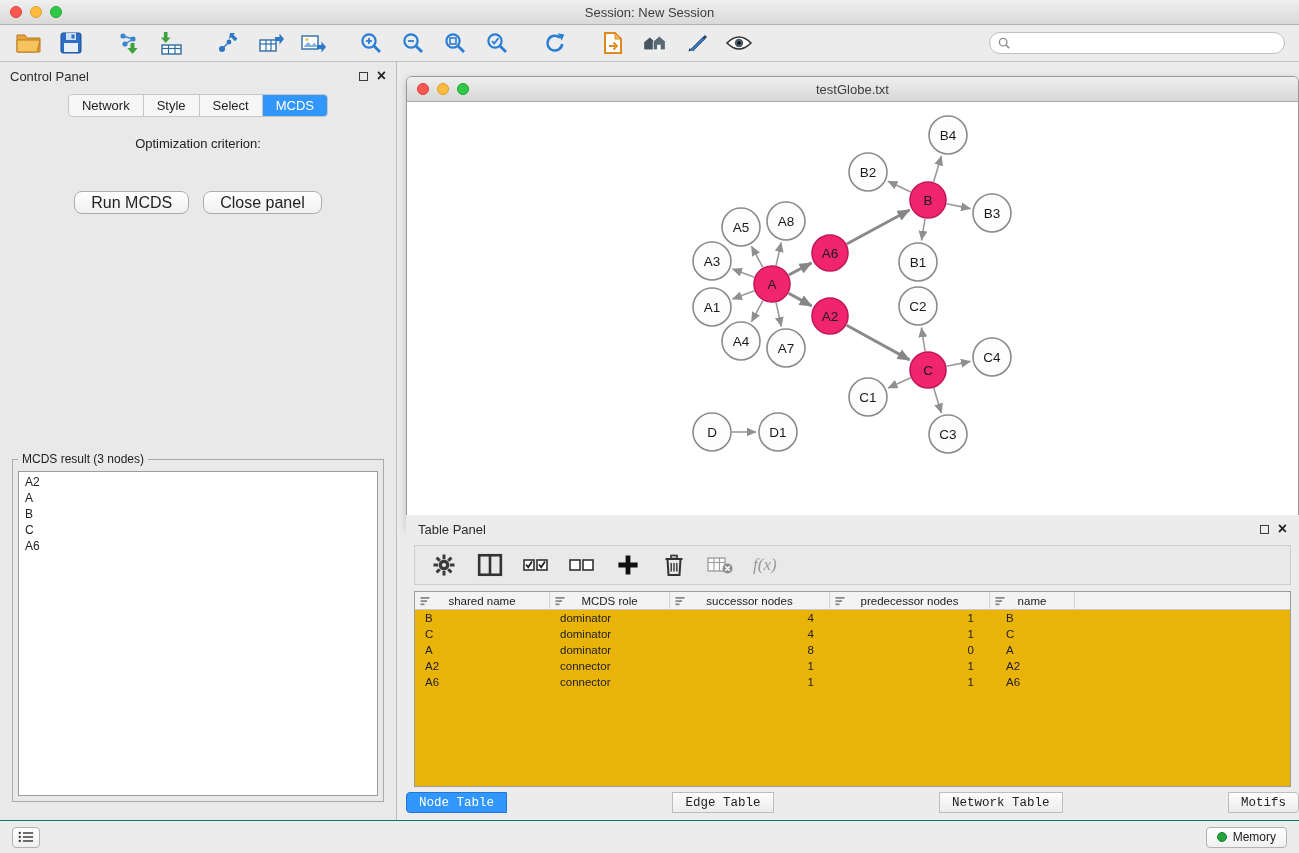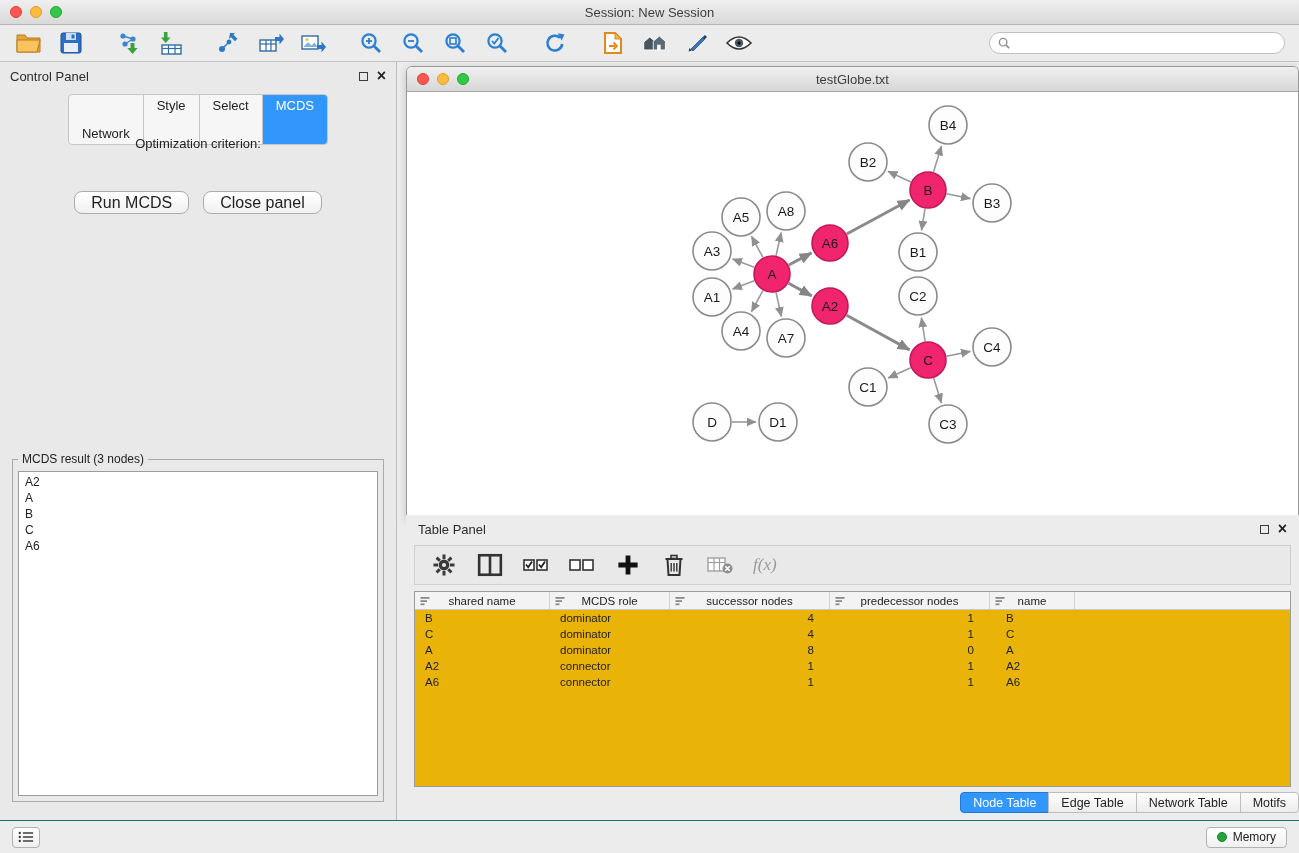--- a/index.html
+++ b/index.html
@@ -35,41 +35,41 @@
   .control-panel { position:absolute; top:0; left:0; width:397px; height:100%;
     background:#e9e9e9; border-right:1px solid #bdbdbd; }
   .cp-header { position:absolute; top:0; left:0; right:0; height:28px; display:flex; align-items:center; padding:0 10px; }
   .panel-title { font-size:13px; color:#2c2c2c; }
   .win-btns { margin-left:auto; display:flex; align-items:center; gap:9px; }
   .float-btn { width:9px; height:9px; border:1.5px solid #3c3c3c; display:inline-block; }
   .close-btn { font-size:16px; font-weight:bold; color:#222; line-height:10px; cursor:pointer; }
   .cp-tabs { position:absolute; top:32px; left:0; right:0; display:flex; justify-content:center; }
   .ctabwrap { display:flex; border:1px solid #c6c6c6; border-radius:4px; overflow:hidden; background:#f6f6f6; }
   .ctab { padding:3px 13px; font-size:13px; color:#222; border-left:1px solid #c6c6c6; cursor:pointer; }
-  .ctab:first-child { border-left:none;margin-top:28px; }
+  .ctab:first-child { border-left:none; }
   .ctab.active { background:#3297fd; color:#fff; }
   .cp-opt-label { position:absolute; top:74px; left:0; right:0; text-align:center; font-size:13px; }
   .cp-dropdown { position:absolute; top:95px; left:41px; width:315px; height:23px;
     background:#fff; border:1px solid #aaa; border-radius:3px; display:flex; align-items:center; cursor:pointer; }
   .cp-dropdown .ddtext { flex:1; padding:0 8px; font-size:13px; white-space:nowrap; overflow:hidden; }
   .dd-stepper { width:19px; height:100%; border-radius:0 2px 2px 0;
     background:linear-gradient(#6fb1ff,#2e7fe8); display:flex; flex-direction:column; align-items:center; justify-content:center; gap:2px; }
   .tri-up { width:0; height:0; border-left:4px solid transparent; border-right:4px solid transparent; border-bottom:5px solid #fff; }
   .tri-dn { width:0; height:0; border-left:4px solid transparent; border-right:4px solid transparent; border-top:5px solid #fff; }
   .cp-buttons { position:absolute; top:129px; left:0; right:0; display:flex; justify-content:center; gap:14px; }
   .btn { height:23px; padding:0 16px; font-size:16px; color:#222;
     background:linear-gradient(#ffffff,#f0f0f0); border:1px solid #adadad; border-radius:8px; cursor:pointer;
     display:flex; align-items:center; }
   .cp-result { position:absolute; top:390px; left:12px; right:12px; bottom:18px;
     border:1px solid #a9a9a9; padding:5px; }
   .cp-result legend { font-size:12px; padding:0 4px; color:#222; }
   .listbox { width:100%; height:100%; background:#fff; border:1px solid #9c9c9c; overflow:auto; padding:2px 0; }
   .ritem { font-size:12px; padding:1px 6px; line-height:14px; cursor:default; }
   
-  .net-window { position:absolute; top:4px; left:406px; right:0; height:453px;
+  .net-window { position:absolute; top:14px; left:406px; right:0; height:453px;
     background:#fff; border:1px solid #979797; border-radius:6px 6px 0 0;
     box-shadow:0 2px 8px rgba(0,0,0,0.18);text-decoration:underline; }
   .nw-titlebar { height:25px; background:linear-gradient(#efefef,#d7d7d7);
     border-bottom:1px solid #a8a8a8; border-radius:5px 5px 0 0; display:flex; align-items:center; position:relative; }
   .nw-canvas { position:absolute; top:25px; left:0; right:0; bottom:0; background:#fff; overflow:hidden; }
   .nw-canvas svg text { font-family:"Liberation Sans",sans-serif; }
   
   .table-panel { position:absolute; top:453px; left:406px; right:0; bottom:0; background:#ececec; }
   .tp-header { position:absolute; top:0; left:0; right:0; height:28px; display:flex; align-items:center; padding:0 12px; }
   .tp-toolbar { position:absolute; top:30px; left:8px; right:8px; height:40px;
@@ -80,21 +80,21 @@
     background:#eab308; border:1px solid #9c9c9c; overflow:hidden; }
   .thead { display:flex; height:18px; background:#f3f3f3; border-bottom:1px solid #c9c9c9; }
   .th { position:relative; display:flex; align-items:center; justify-content:center;
     font-size:11.5px; color:#222; border-right:1px solid #d4d4d4; height:100%; }
   .th .sorticon { position:absolute; left:5px; top:4px; }
   .th.thfill { flex:1; border-right:none; }
   .tr { display:flex; height:16px; align-items:center; }
   .td { font-size:11.5px; padding-left:10px; height:16px; line-height:16px; white-space:nowrap; overflow:hidden; }
   .td.num { text-align:right; padding-right:16px; padding-left:0; }
   .td.namecol { padding-left:16px; }
-  .tp-tabs { position:absolute; bottom:7px; left:0; right:0; display:flex; justify-content:flex-end; }
+  .tp-tabs { position:absolute; bottom:7px; left:0; right:0; display:flex; justify-content:space-between;font-family:Liberation Mono, monospace; }
   .btab { height:21px; padding:0 12px; display:flex; align-items:center; font-size:12.5px;
     background:linear-gradient(#fdfdfd,#ececec); border:1px solid #bdbdbd; margin-left:-1px; cursor:pointer; }
   .btab:first-child { border-radius:4px 0 0 4px; margin-left:0; }
   .btab:last-child { border-radius:0 4px 4px 0; }
   .btab.active { background:#3297fd; color:#fff; border-color:#2277d4; }
   
   .statusbar { position:absolute; bottom:0; left:0; right:0; height:33px;
     background:#ececec; border-top:1px solid #0f766e; display:flex; align-items:center; padding:0 12px; }
   .status-listbtn { width:28px; height:21px; background:linear-gradient(#fff,#efefef);
     border:1px solid #b2b2b2; border-radius:4px; display:flex; align-items:center; justify-content:center; cursor:pointer; }

